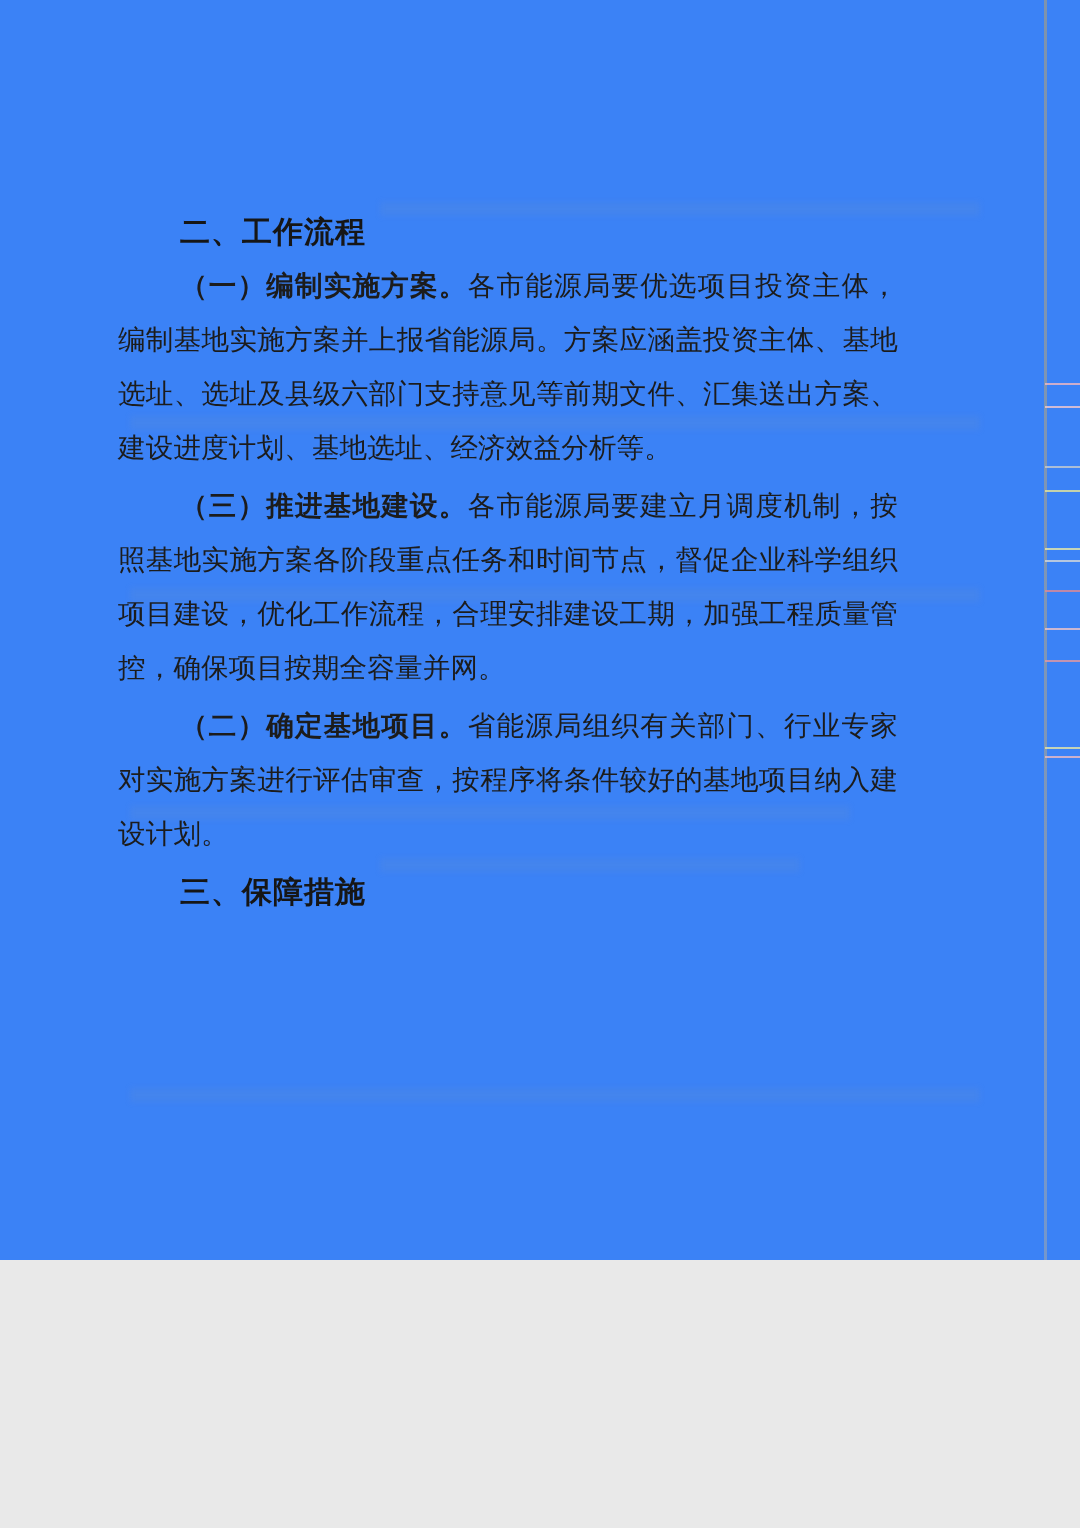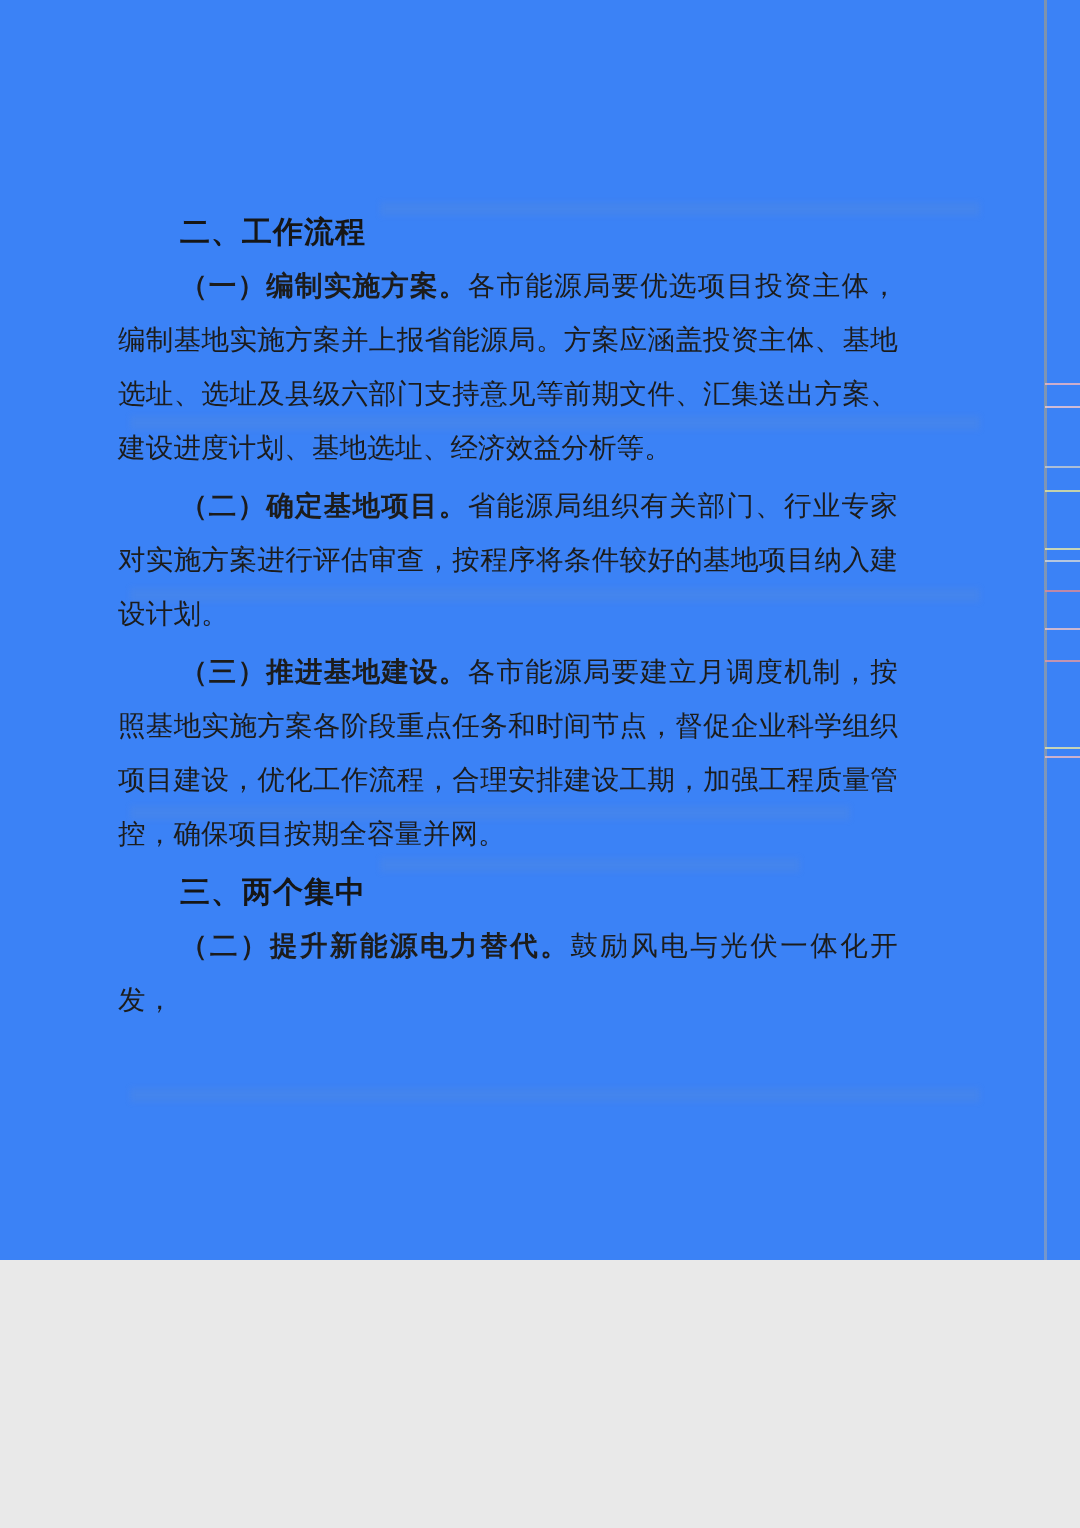--- a/index.html
+++ b/index.html
@@ -110,26 +110,25 @@
   <div class="streak" style="top:660px; background:#e598a0;"></div>
   <div class="streak" style="top:747px; background:#e8e8a8;"></div>
   <div class="streak" style="top:756px; background:#f0bcc2;"></div>
 
   <div class="content">
 
     <h2 class="section-heading first">二、工作流程</h2>
 
     <p class="para"><span class="para-lead">（一）编制实施方案。</span><span>各市能源局要优选项目投资主体，编制基地实施方案并上报省能源局。方案应涵盖投资主体、基地选址、选址及县级六部门支持意见等前期文件、汇集送出方案、建设进度计划、基地选址、经济效益分析等。</span></p>
 
+    <p class="para"><span class="para-lead">（三）推进基地建设。</span><span>各市能源局要建立月调度机制，按照基地实施方案各阶段重点任务和时间节点，督促企业科学组织项目建设，优化工作流程，合理安排建设工期，加强工程质量管控，确保项目按期全容量并网。</span></p>
+
     <p class="para"><span class="para-lead">（二）确定基地项目。</span><span>省能源局组织有关部门、行业专家对实施方案进行评估审查，按程序将条件较好的基地项目纳入建设计划。</span></p>
 
-    <p class="para"><span class="para-lead">（三）推进基地建设。</span><span>各市能源局要建立月调度机制，按照基地实施方案各阶段重点任务和时间节点，督促企业科学组织项目建设，优化工作流程，合理安排建设工期，加强工程质量管控，确保项目按期全容量并网。</span></p>
-
-    <h2 class="section-heading">三、两个集中</h2>
+    <h2 class="section-heading">三、保障措施</h2>
 
 
-    <p class="para"><span class="para-lead">（二）提升新能源电力替代。</span><span>鼓励风电与光伏一体化开发，</span></p>
 
   </div>
 
   <div class="page-number">— 5 —</div>
 
 </div>
 
 </body></html>

